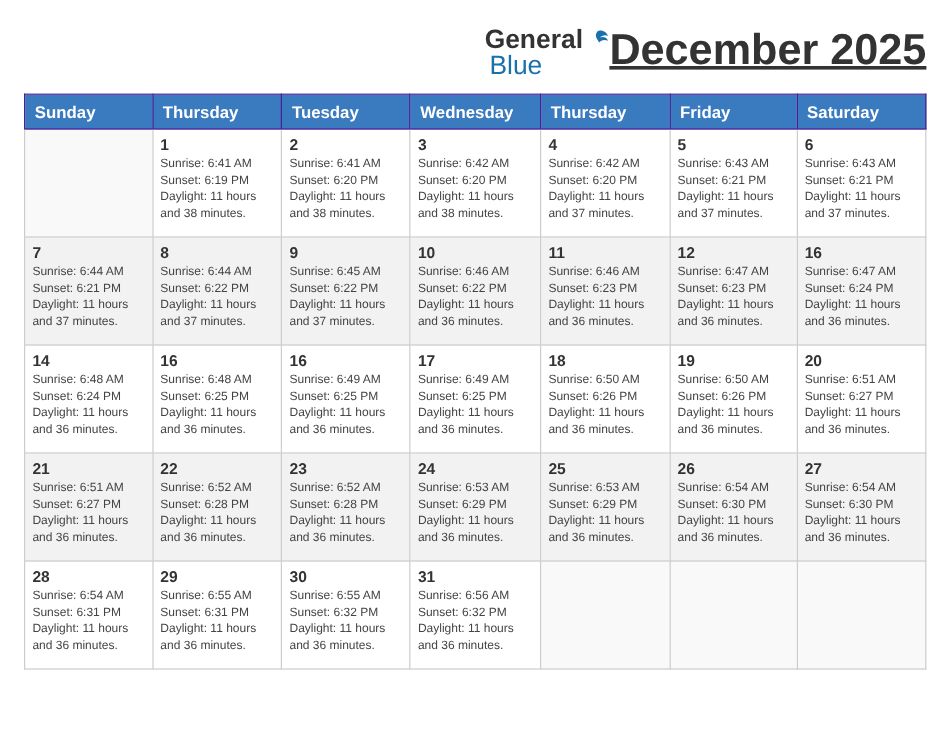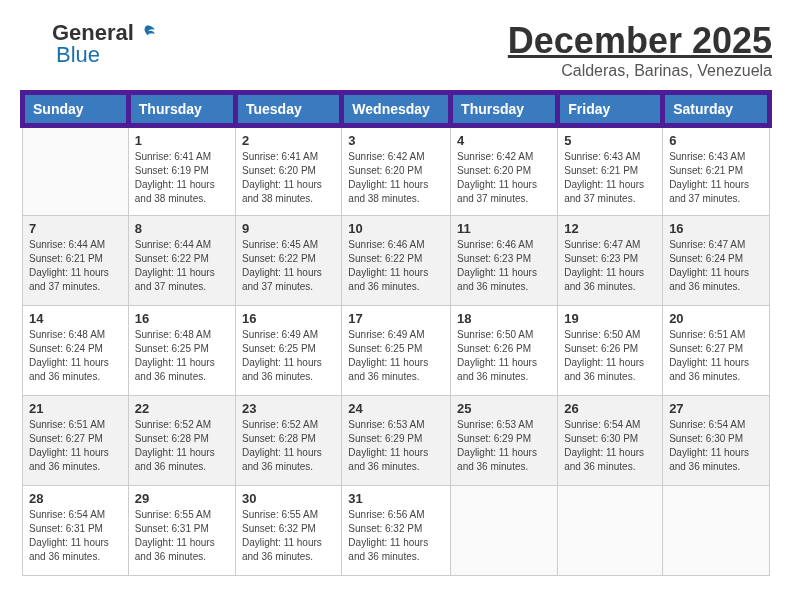--- a/index.html
+++ b/index.html
@@ -5,21 +5,21 @@
     * { box-sizing: border-box; margin: 0; padding: 0; }
     body {
       font-family: Arial, sans-serif;
       background: #fff;
       width: 792px;
       min-height: 612px;
       padding: 20px;
     }
     .header {
       display: flex;
-      justify-content: space-between;
+      justify-content: flex-end;
       align-items: flex-start;
       margin-bottom: 10px;
       margin-left: 32px;
     }
     .logo {
       display: flex;
       flex-direction: column;
       align-items: flex-start;
     }
     .logo-text {
@@ -53,21 +53,21 @@
       width: 100%;
       border-collapse: collapse;
       border: 1px solid #ccc;
     }
     .calendar th {
       background-color: #3a7abf;
       color: #fff;
       text-align: left;
       padding: 6px 8px;
       font-size: 14px;
-      border: 5px solid #4c1d95;
+      border: 1px solid #4c1d95;
     }
     .calendar td {
       vertical-align: top;
       padding: 5px 6px;
       border: 1px solid #ccc;
       font-size: 11px;
       color: #333;
       width: 110px;
       height: 90px;
       background: #fff;
@@ -99,21 +99,20 @@
     <div class="logo-text">
       <span class="logo-general">General</span>
       <svg class="logo-icon" viewBox="0 0 30 25" xmlns="http://www.w3.org/2000/svg">
         <path d="M15 2 C18 0, 26 2, 28 8 C25 6, 20 7, 18 10 C22 8, 27 10, 28 14 C24 12, 19 13, 17 16 C15 12, 10 8, 15 2Z" fill="#1a6fad"></path>
       </svg>
     </div>
     <span class="logo-blue" style="font-size:22px;font-weight:normal;margin-top:-4px;margin-left:4px;">Blue</span>
   </div>
   <div class="title-section">
     <div class="month-title">December 2025</div>
-    <div class="location">Calderas, Barinas, Venezuela</div>
   </div>
 </div>
 
 <table class="calendar">
   <thead>
     <tr>
     <th>Sunday</th>
         <th>Thursday</th>
         <th>Tuesday</th>
         <th>Wednesday</th>

